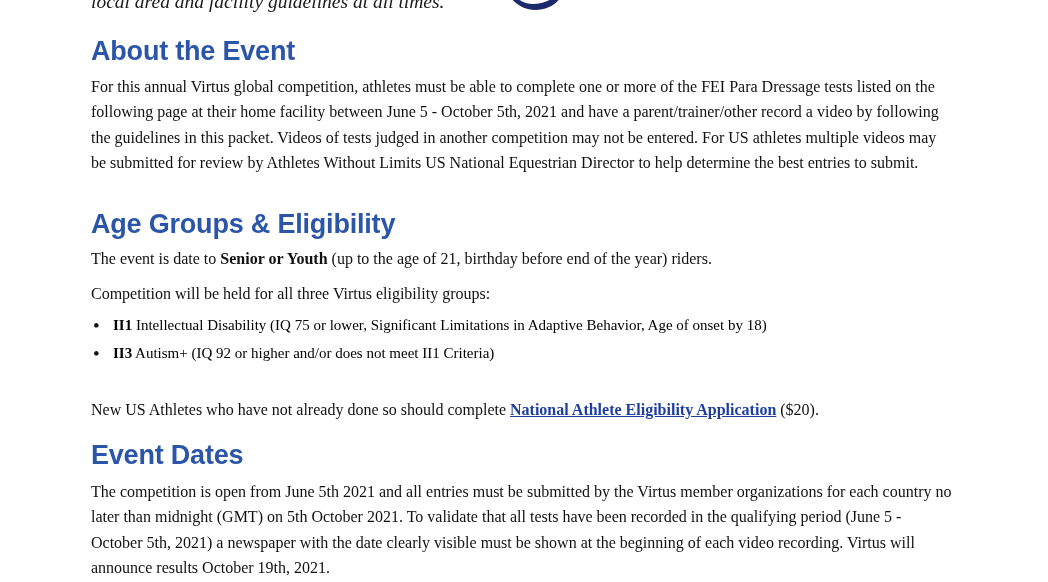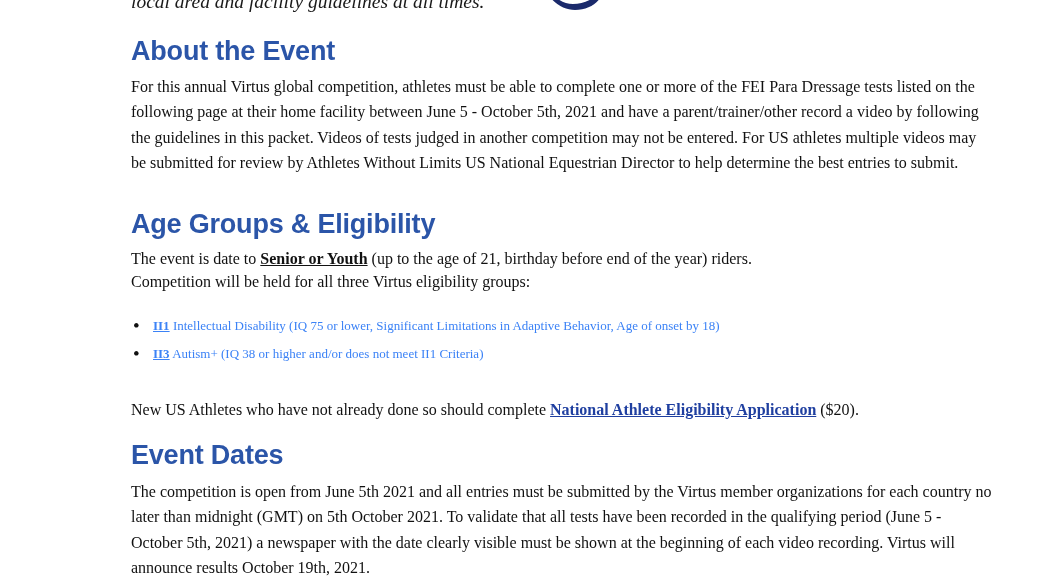--- a/index.html
+++ b/index.html
@@ -12,21 +12,20 @@
     height: 582px;
     overflow: hidden;
     font-family: "Liberation Serif", serif;
     color: #1a1a1a;
   }
   .page {
     position: relative;
     width: 831px;
     height: 582px;
     background: #ffffff;
-    margin-left: 40px;
   }
 
   
   .top-italic {
     position: absolute;
     left: 91px;
     top: -10px;
     width: 700px;
     font-style: italic;
     font-size: 19.5px;
@@ -71,51 +70,50 @@
     left: 91px;
     margin: 0;
     width: 862px;
     font-size: 16px;
     line-height: 25.3px;
     color: #111111;
     text-align: left;
   }
   #p-about { top: 74px; }
   #p-open  { top: 246px; }
-  #p-groups{ top: 269px; }
+  #p-groups{ top: 281px; }
   #p-newus { top: 397px; }
   #p-dates { top: 479px; }
 
   
   ul.bullets {
     position: absolute;
     left: 91px;
     top: 312px;
     margin: 0;
     padding: 0 0 0 22px;
     width: 880px;
     list-style: none;
   }
   ul.bullets li {
     position: relative;
-    font-size: 13px;
+    font-size: 15px;
     line-height: 27.5px;
-    color: #3b82f6;
+    color: #000000;
   }
   ul.bullets li::before {
     content: "\2022";
     position: absolute;
     left: -20px;
     top: 0;
     font-size: 19px;
     color: #111111;
   }
   .b {
     font-weight: bold;
-    text-decoration: underline;
   }
   a.inline-link {
     color: #1f3fa0;
     font-weight: bold;
     text-decoration: underline;
   }
 </style>
 </head>
 <body>
 
@@ -137,21 +135,21 @@
   <h2 class="section-heading" id="h-age">Age Groups &amp; Eligibility</h2>
 
   <p class="body-text" id="p-open">
     <span>The event is date to </span><span class="b">Senior or Youth</span><span> (up to the age of 21, birthday before end of the year) riders.</span>
   </p>
 
   <p class="body-text" id="p-groups">Competition will be held for all three Virtus eligibility groups:</p>
 
   <ul class="bullets">
     <li><span class="b">II1</span><span> Intellectual Disability (IQ 75 or lower, Significant Limitations in Adaptive Behavior, Age of onset by 18)</span></li>
-    <li><span class="b">II3</span><span> Autism+  (IQ 38 or higher and/or does not meet II1 Criteria)</span></li>
+    <li><span class="b">II3</span><span> Autism+  (IQ 92 or higher and/or does not meet II1 Criteria)</span></li>
   </ul>
 
   <p class="body-text" id="p-newus">
     <span>New US Athletes who have not already done so should complete </span><a class="inline-link" href="#">National Athlete Eligibility Application</a><span> ($20).</span>
   </p>
 
   <h2 class="section-heading" id="h-dates">Event Dates</h2>
   <p class="body-text" id="p-dates">The competition is open from June 5th 2021 and all entries must be submitted by the Virtus member organizations for each country no later than midnight (GMT) on 5th October 2021. To validate that all tests have been recorded in the qualifying period (June 5 - October 5th, 2021) a newspaper with the date clearly visible must be shown at the beginning of each video recording. Virtus will announce results October 19th, 2021.</p>
 
 </div>

